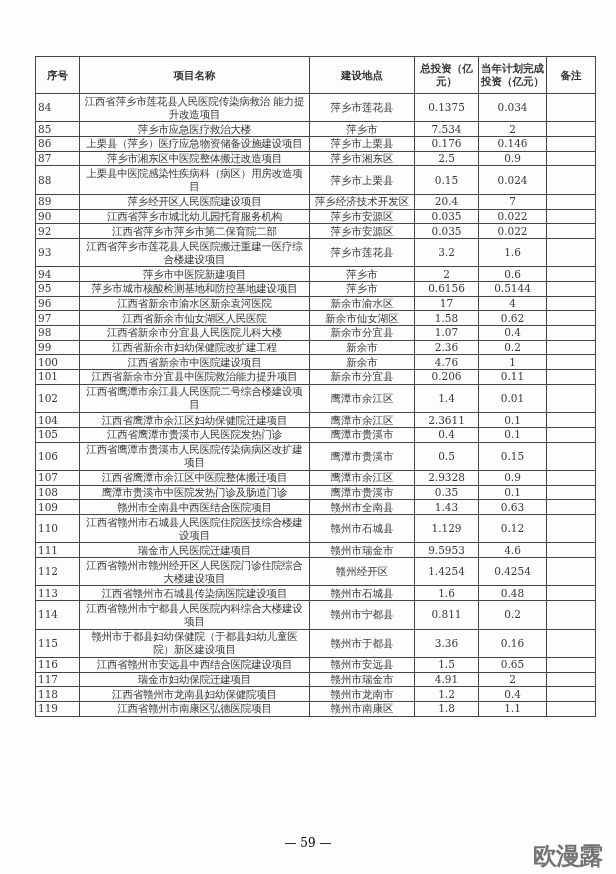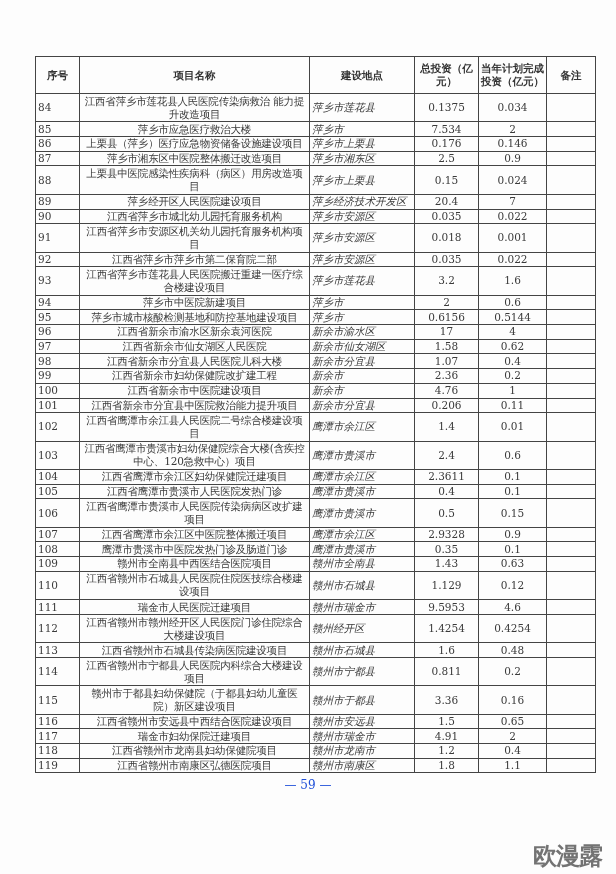--- a/index.html
+++ b/index.html
@@ -17,25 +17,25 @@
     border: 1px solid #444; padding: 0 2px; overflow: hidden; white-space: nowrap;
   }
   table.plan th {
     height: 36px; font-weight: bold; font-family: "DejaVu Sans", "Liberation Sans", sans-serif;
     font-size: 10.5px; text-align: center; color: #333; line-height: 13px; white-space: normal;
   }
   table.plan td { height: 13.7px; }
   table.plan tr.double td { height: 27.4px; }
   td.seq { }
   td.name { text-align: center; white-space: normal !important; word-break: break-all; letter-spacing: -0.2px; }
-  td.loc { text-align: left; font-style: italic; }
+  td.loc { text-align: center; }
   td.num { text-align: center; }
   .pagenum {
-    position: absolute; top: 778px; left: 0; width: 616px; text-align: center;
-    font-size: 12px; color: #1d4ed8; font-family: "DejaVu Serif", serif;
+    position: absolute; top: 836px; left: 0; width: 616px; text-align: center;
+    font-size: 12px; color: #000000; font-family: "DejaVu Serif", serif;
   }
   .watermark {
     position: absolute; left: 533px; top: 840px; font-size: 24px; font-weight: bold;
     color: #737373; font-family: "DejaVu Sans", "Liberation Sans", sans-serif; letter-spacing: -1px;
   }
 </style>
 </head>
 <body>
 
 <div class="page">
@@ -108,28 +108,20 @@
           <td class="num"></td>
         </tr>
         <tr>
           <td class="seq">90</td>
           <td class="name">江西省萍乡市城北幼儿园托育服务机构</td>
           <td class="loc">萍乡市安源区</td>
           <td class="num">0.035</td>
           <td class="num">0.022</td>
           <td class="num"></td>
         </tr>
-        <tr class="double">
-          <td class="seq">91</td>
-          <td class="name">江西省萍乡市安源区机关幼儿园托育服务机构项目</td>
-          <td class="loc">萍乡市安源区</td>
-          <td class="num">0.018</td>
-          <td class="num">0.001</td>
-          <td class="num"></td>
-        </tr>
         <tr>
           <td class="seq">92</td>
           <td class="name">江西省萍乡市萍乡市第二保育院二部</td>
           <td class="loc">萍乡市安源区</td>
           <td class="num">0.035</td>
           <td class="num">0.022</td>
           <td class="num"></td>
         </tr>
         <tr class="double">
           <td class="seq">93</td>
@@ -202,28 +194,20 @@
           <td class="num">0.206</td>
           <td class="num">0.11</td>
           <td class="num"></td>
         </tr>
         <tr class="double">
           <td class="seq">102</td>
           <td class="name">江西省鹰潭市余江县人民医院二号综合楼建设项目</td>
           <td class="loc">鹰潭市余江区</td>
           <td class="num">1.4</td>
           <td class="num">0.01</td>
-          <td class="num"></td>
-        </tr>
-        <tr class="double">
-          <td class="seq">103</td>
-          <td class="name">江西省鹰潭市贵溪市妇幼保健院综合大楼(含疾控中心、120急救中心）项目</td>
-          <td class="loc">鹰潭市贵溪市</td>
-          <td class="num">2.4</td>
-          <td class="num">0.6</td>
           <td class="num"></td>
         </tr>
         <tr>
           <td class="seq">104</td>
           <td class="name">江西省鹰潭市余江区妇幼保健院迁建项目</td>
           <td class="loc">鹰潭市余江区</td>
           <td class="num">2.3611</td>
           <td class="num">0.1</td>
           <td class="num"></td>
         </tr>

